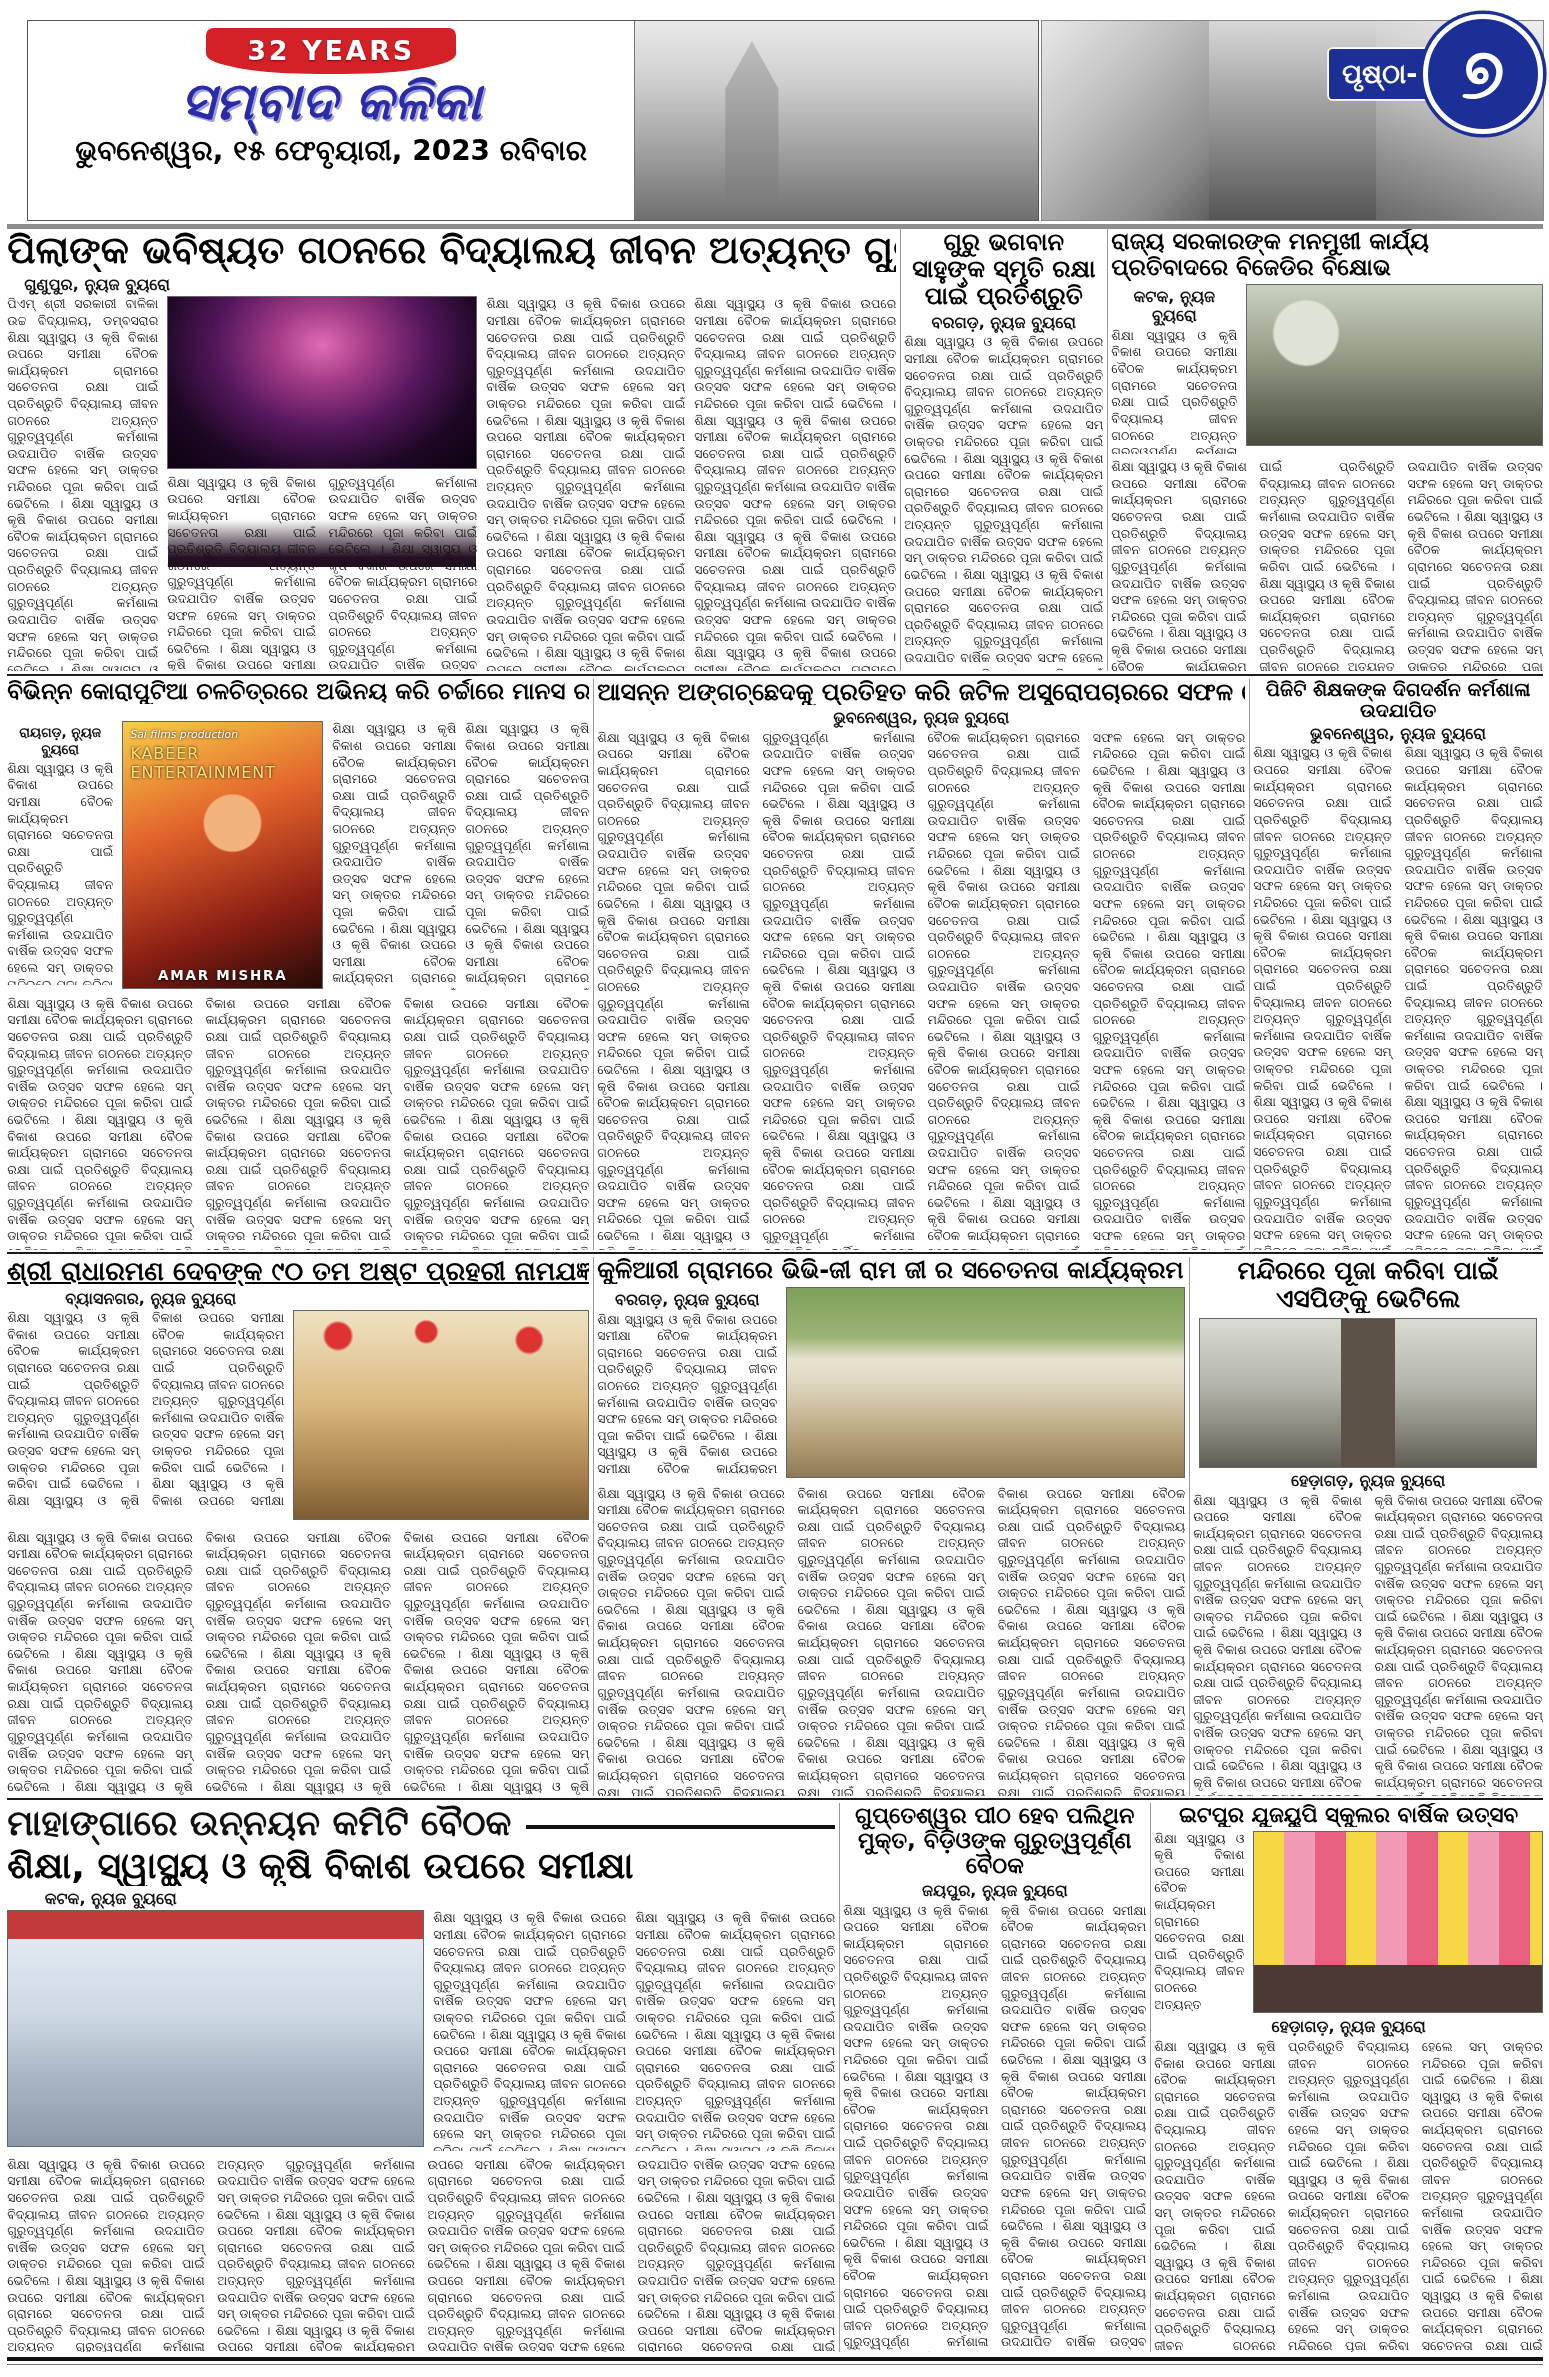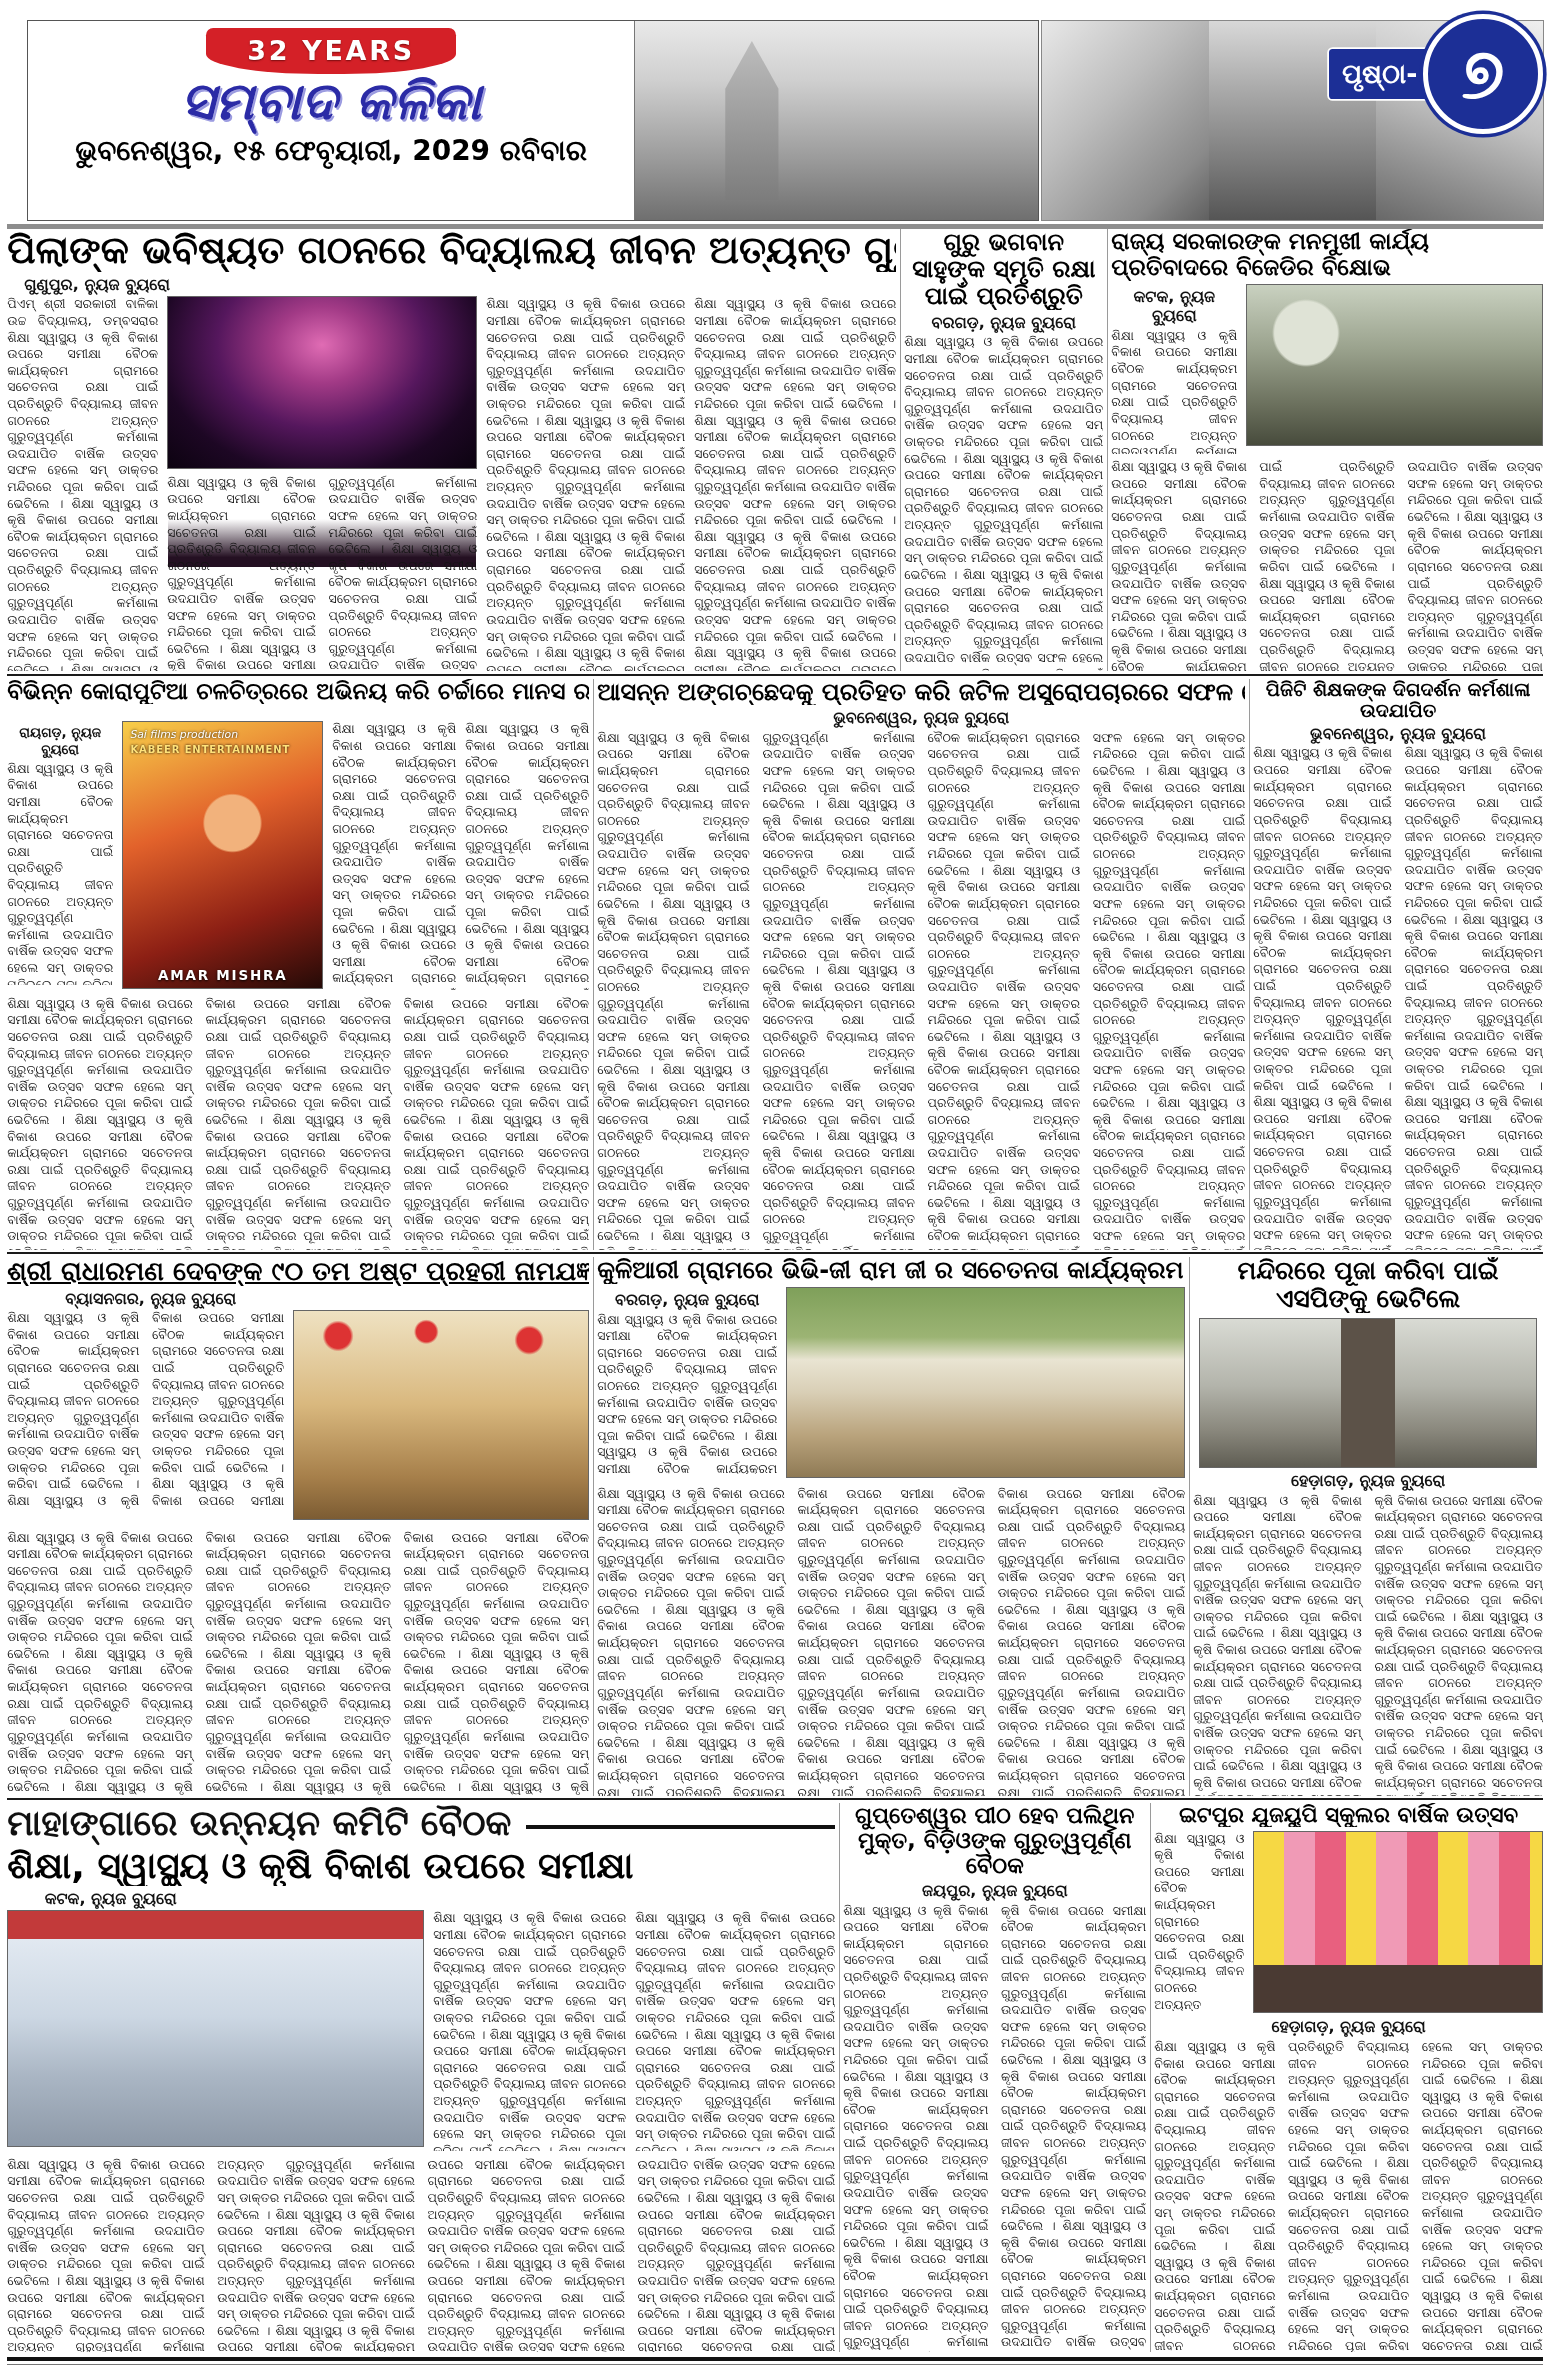--- a/index.html
+++ b/index.html
@@ -72,38 +72,38 @@
   .ph-group{background:
     linear-gradient(90deg,transparent 0 42%,#5c5248 42% 58%,transparent 58%),
     linear-gradient(180deg,#d9dbd4 0%,#b3b4ab 45%,#8a887d 75%,#5f5d53 100%);}
   .ph-meeting{background:
     linear-gradient(180deg,#c23a3a 0 12%,transparent 12%),
     linear-gradient(180deg,#e9eff6 0%,#ccd7e3 45%,#aab6c4 70%,#8d99a8 100%);}
   .ph-felicity{background:
     linear-gradient(0deg,#4a3a33 0 26%,transparent 26%),
     repeating-linear-gradient(90deg,#f6d844 0 30.5px,#f09ab6 30.5px 61px,#e8607f 61px 92px);}
   .poster-txt1{position:absolute;top:5.4px;left:7.2px;font-size:10.8px;font-style:italic;color:#fff;text-shadow:0 0 2.7px #000;}
-  .poster-txt2{position:absolute;top:21.5px;left:7.2px;font-size:10px;font-weight:bold;color:#ffe27a;letter-spacing:0.9px;text-shadow:0 0 2.7px #000;text-align:center;}
+  .poster-txt2{position:absolute;top:21.5px;left:7.2px;font-size:16px;font-weight:normal;color:#ffe27a;letter-spacing:0.9px;text-shadow:0 0 2.7px #000;}
   .poster-txt3{position:absolute;bottom:5.4px;width:100%;text-align:center;font-size:13.5px;font-weight:bold;color:#fff;letter-spacing:1.8px;text-shadow:0 0.9px 2.7px #000;}
   
   .kicker-row{display:flex;align-items:center;gap:14.4px;flex-shrink:0;}
   .kicker{font-size:35px;font-weight:bold;white-space:nowrap;}
   .kicker-dash{flex:1;height:3.6px;background:#111;margin-top:7.2px;}
   .foot-rule{height:3.6px;background:#111;margin:5.4px 7.2px 0;}
   .foot-rule2{height:1.8px;background:#777;margin:2.7px 7.2px 0;}
 </style>
 </head>
 <body>
 
 <div class="mast">
   <div class="mast-box">
     <div class="mast-left">
       <div class="ribbon">32 YEARS</div>
       <div class="logo">ସମ୍ବାଦ କଳିକା</div>
-      <div class="dateline">ଭୁବନେଶ୍ୱର, ୧୫ ଫେବୃୟାରୀ, 2029 ରବିବାର</div>
+      <div class="dateline">ଭୁବନେଶ୍ୱର, ୧୫ ଫେବୃୟାରୀ, 2023 ରବିବାର</div>
     </div>
     <div class="mast-photo"></div>
   </div>
   <div class="strip">
     <div class="tile tile1"></div>
     <div class="tile tile2"></div>
     <div class="tile tile3"></div>
   </div>
   <div class="badge">
     <div class="badge-label">ପୃଷ୍ଠା-</div>

